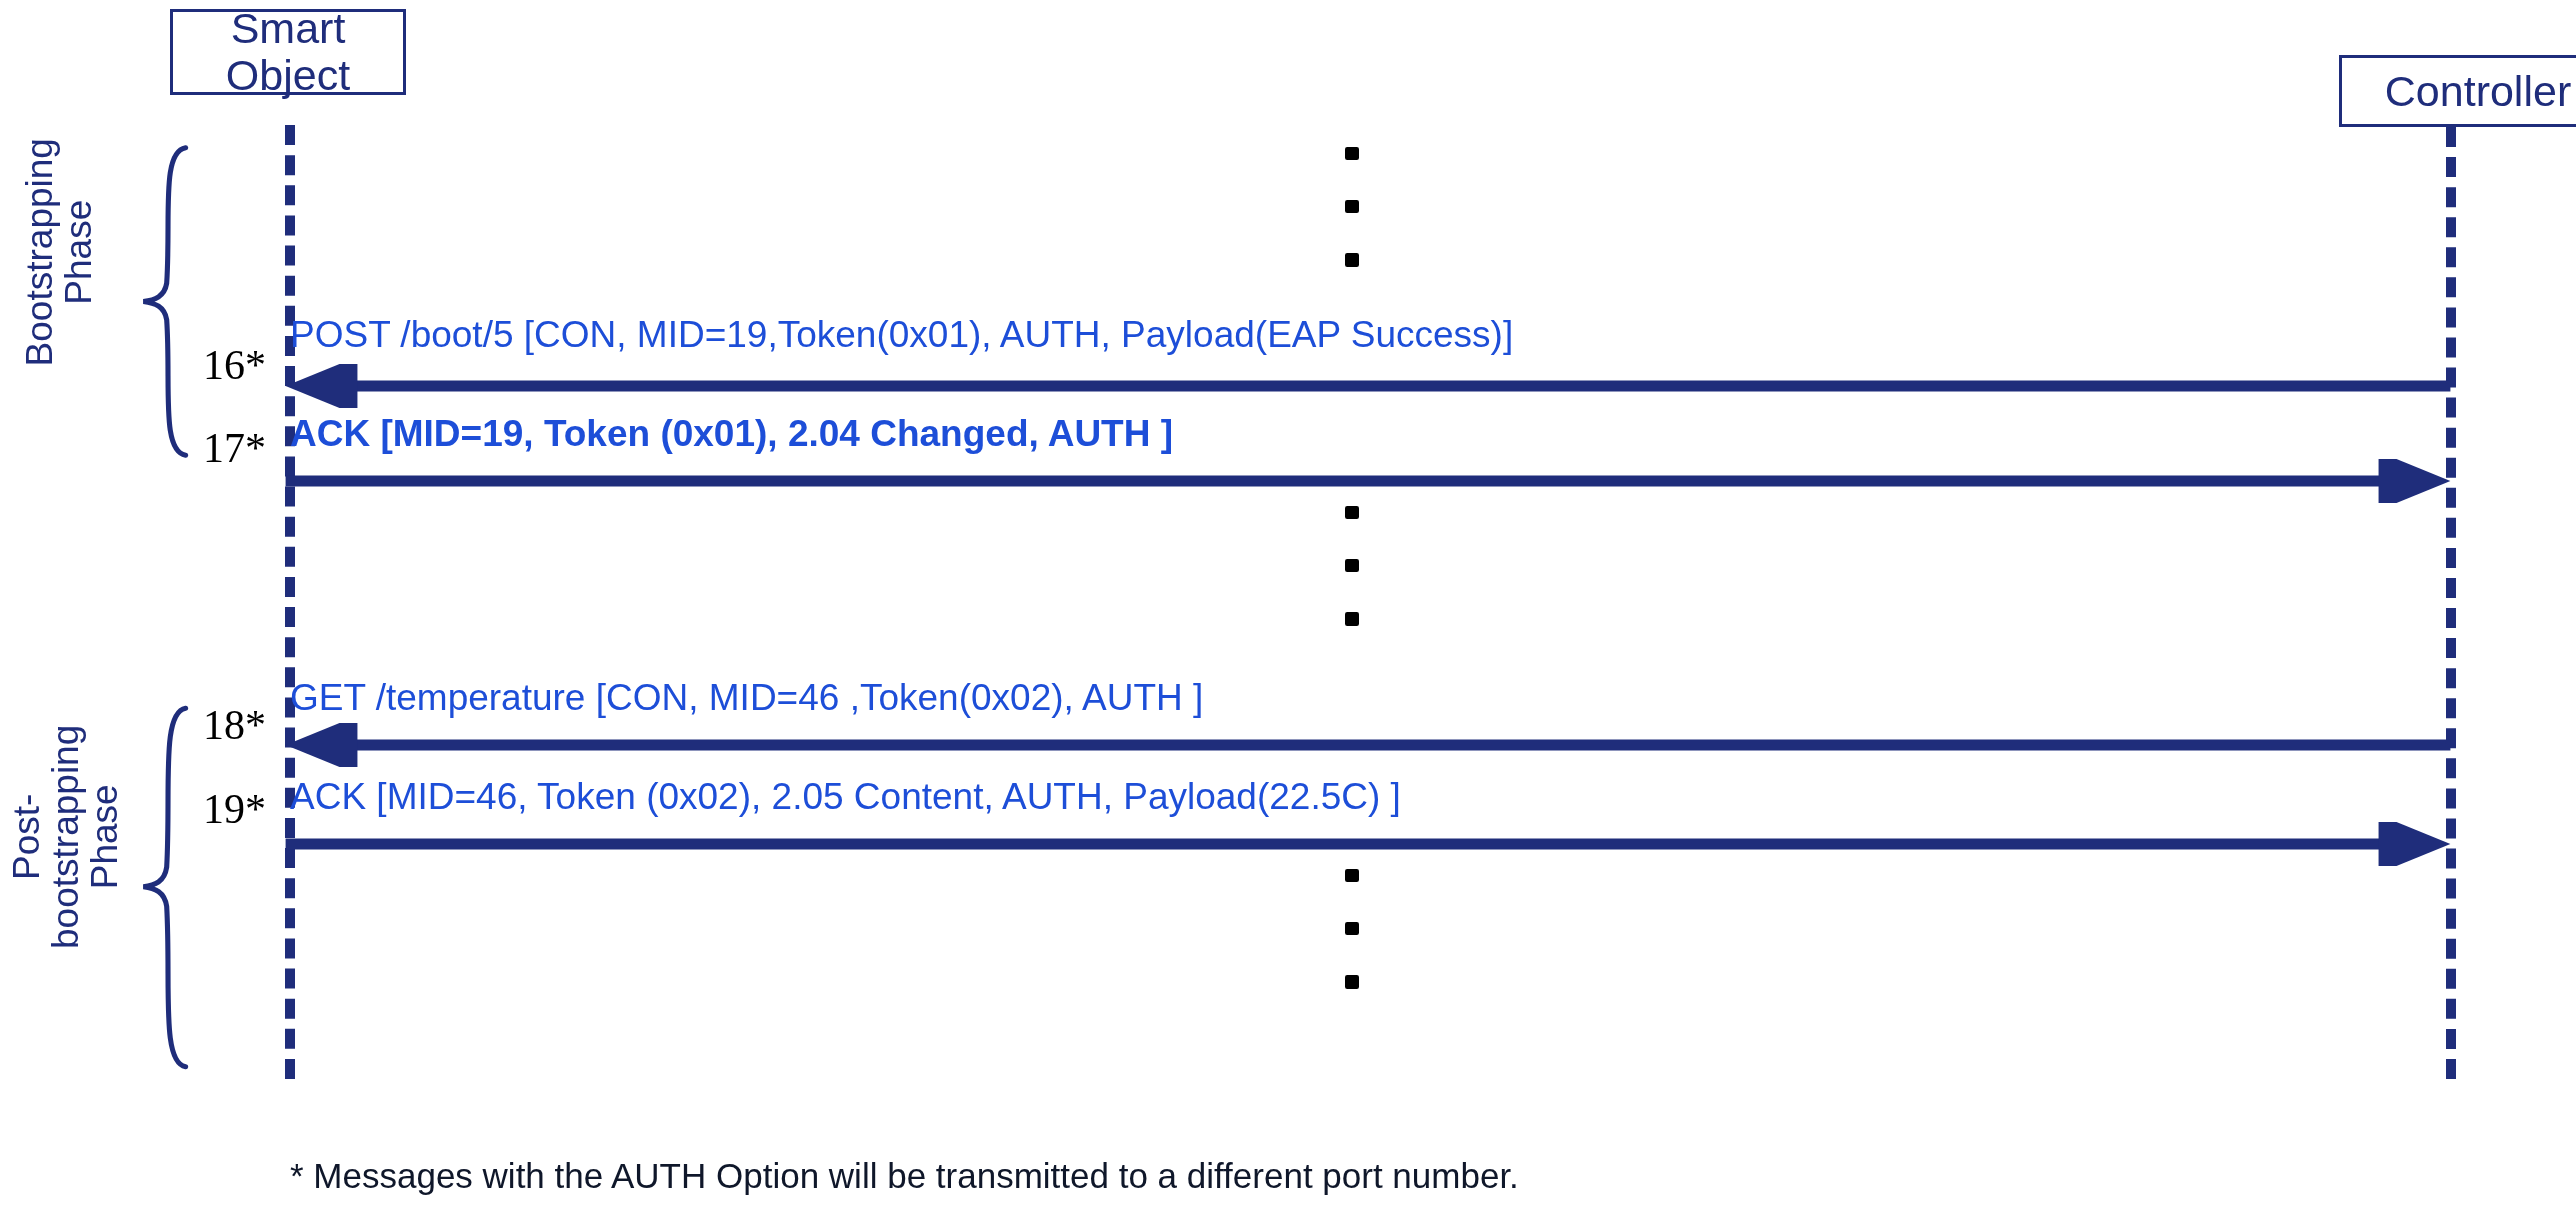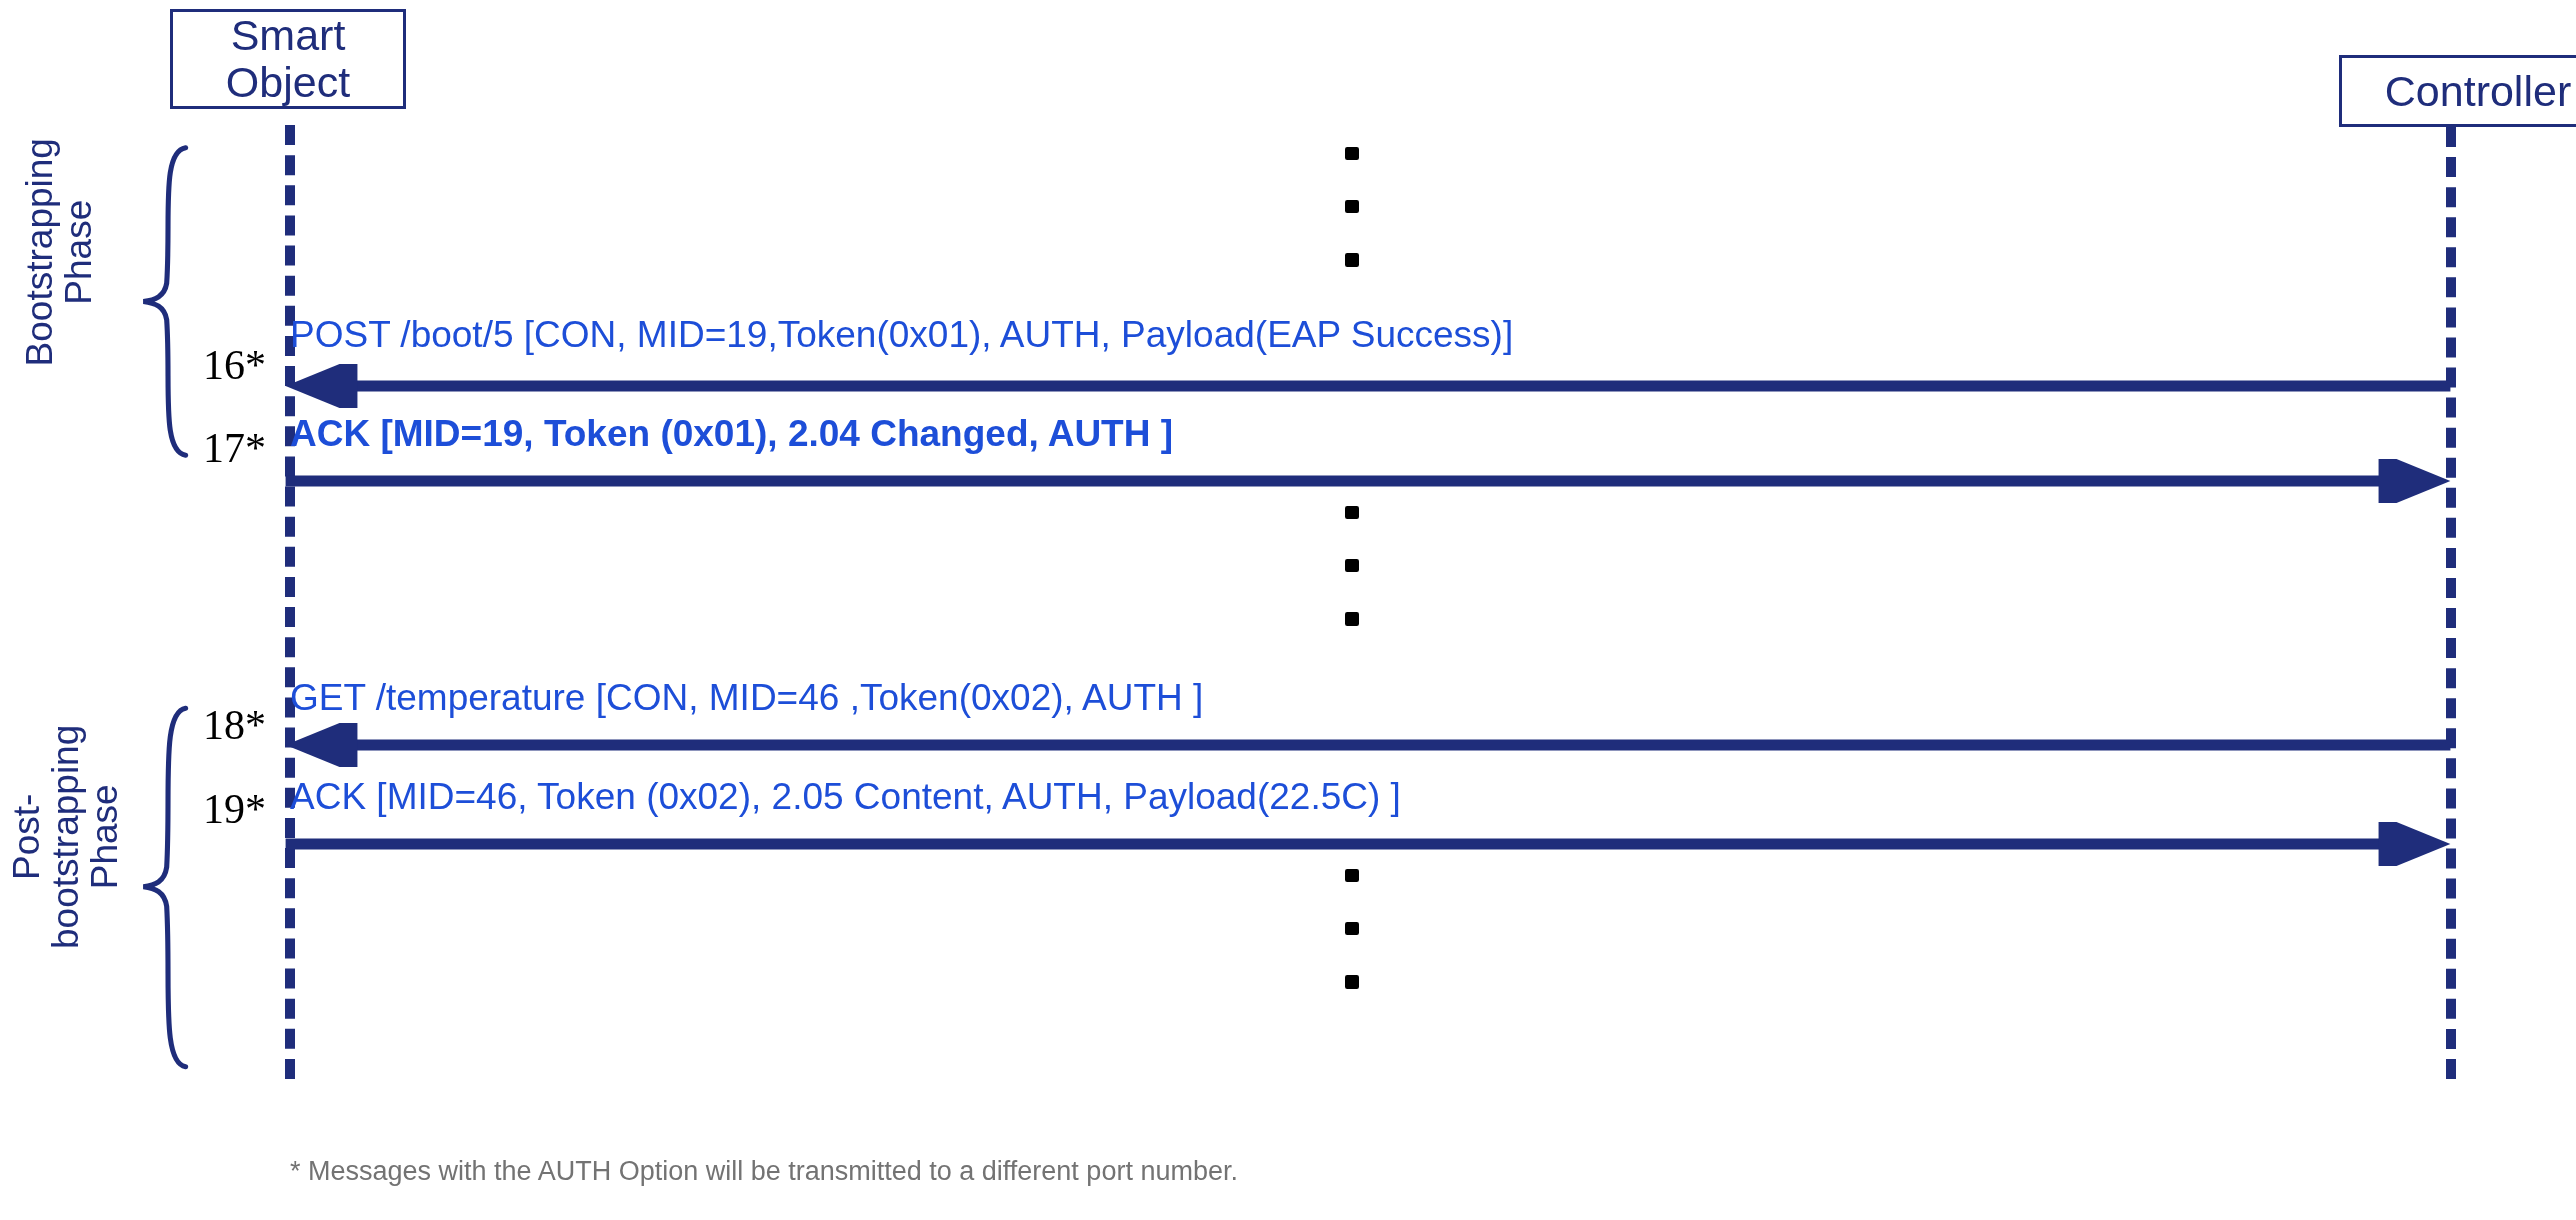--- a/index.html
+++ b/index.html
@@ -30,21 +30,21 @@
     justify-content: center;
     text-align: center;
     line-height: 1.08;
     font-size: 43px;
     white-space: pre-line;
   }
   #actor-smart-object {
     left: 170px;
     top: 8.8px;
     width: 236px;
-    height: 100px;
+    height: 86px;
   }
   #actor-controller {
     left: 2339px;
     top: 55px;
     width: 278px;
     height: 72px;
     font-size: 43px;
   }
 
   
@@ -130,22 +130,22 @@
     border-radius: 2.2px;
     margin: 0 auto 40px auto;
   }
   .ellipsis .dot:last-child { margin-bottom: 0; }
 
   
   #footnote {
     position: absolute;
     left: 290px;
     top: 1156px;
-    color: #737373;
-    font-size: 27px;
+    color: #0f172a;
+    font-size: 35px;
     font-family: "Liberation Sans", sans-serif;
     white-space: nowrap;
   }
 </style>
 </head>
 <body>
 
 <div id="canvas">
 
   <div class="actor-box" id="actor-smart-object">Smart

